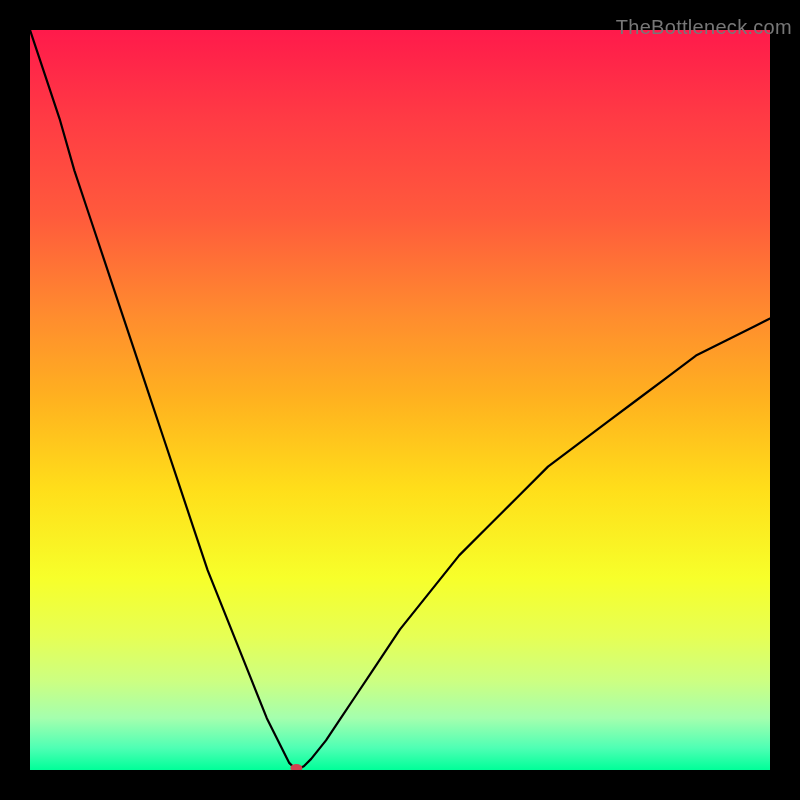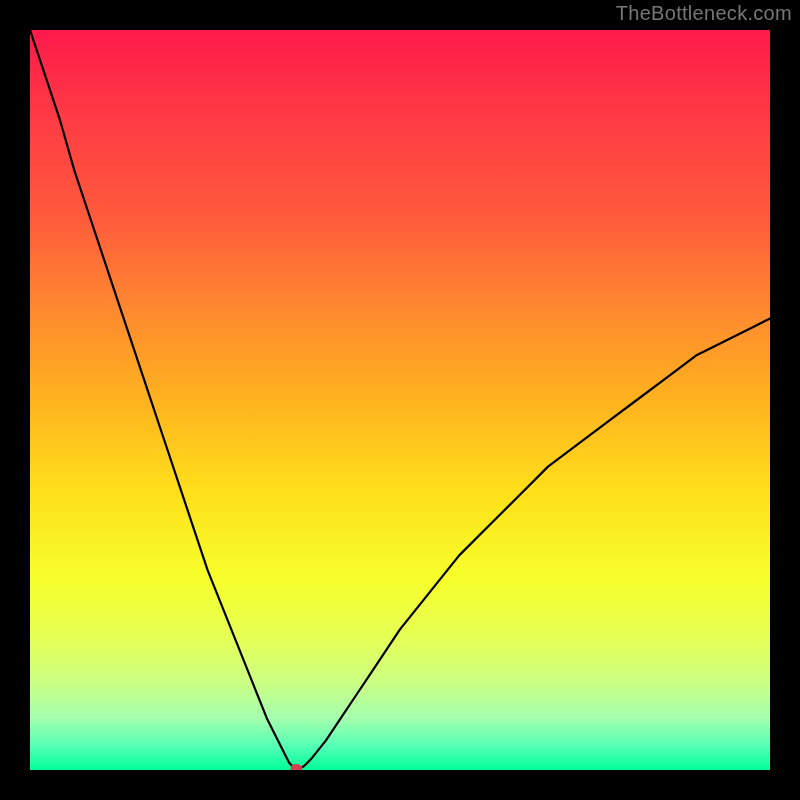--- a/index.html
+++ b/index.html
@@ -12,21 +12,21 @@
     font-family: Arial, Helvetica, sans-serif;
   }
   .frame {
     position: relative;
     width: 800px;
     height: 800px;
     background: #000;
   }
   .watermark {
     position: absolute;
-    top: 2px;
+    top: 16px;
     right: 8px;
     color: #777;
     font-size: 20px;
     font-weight: 500;
     letter-spacing: 0.3px;
     z-index: 5;
     user-select: none;
   }
   .plot-area {
     position: absolute;

